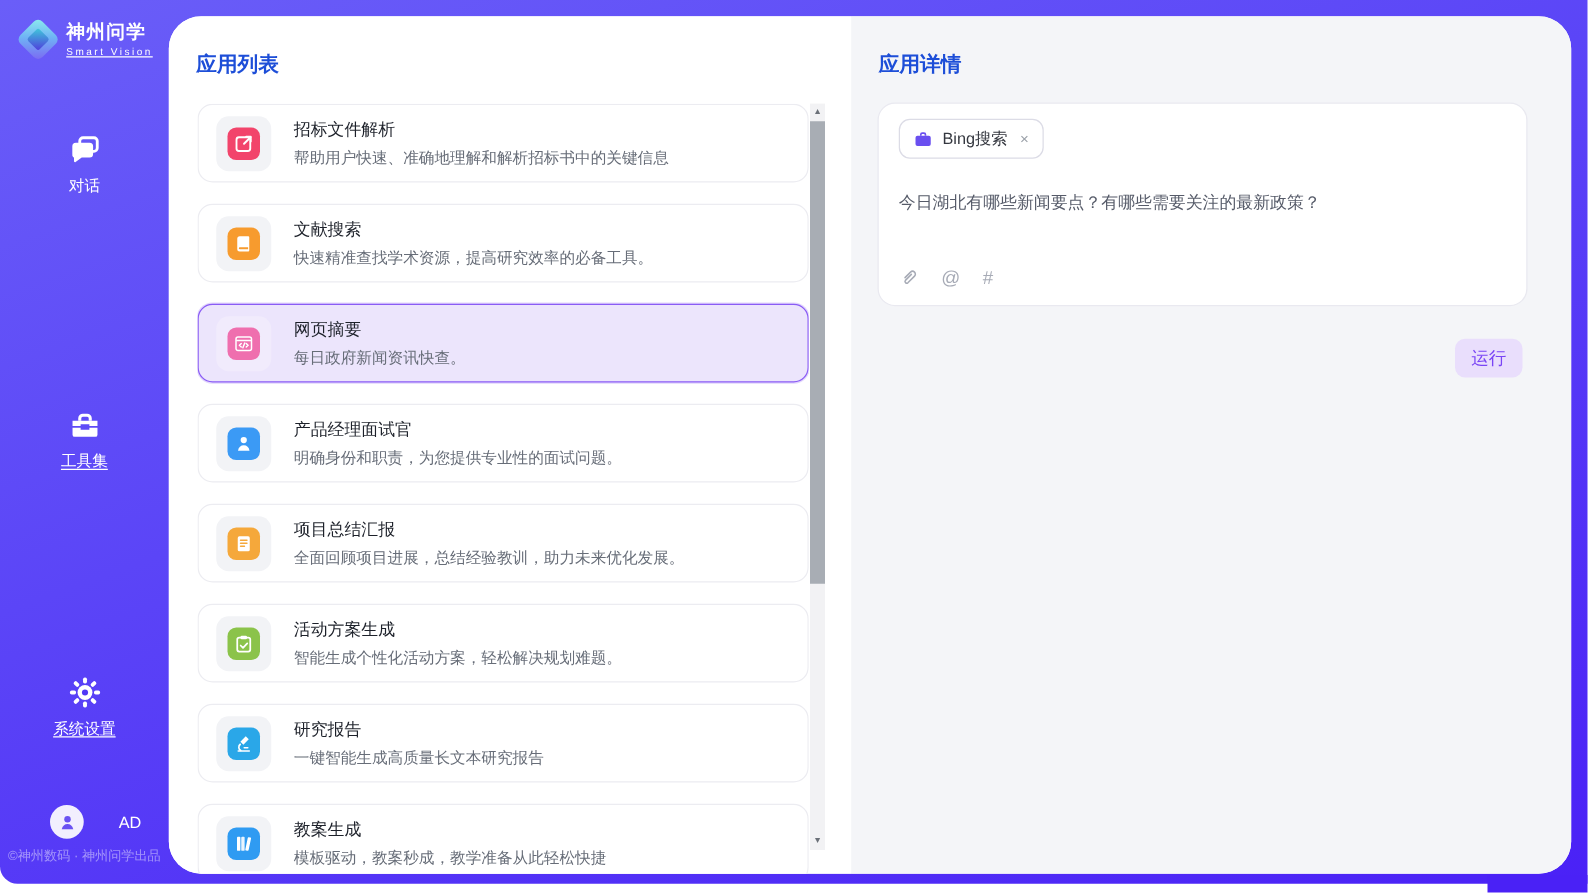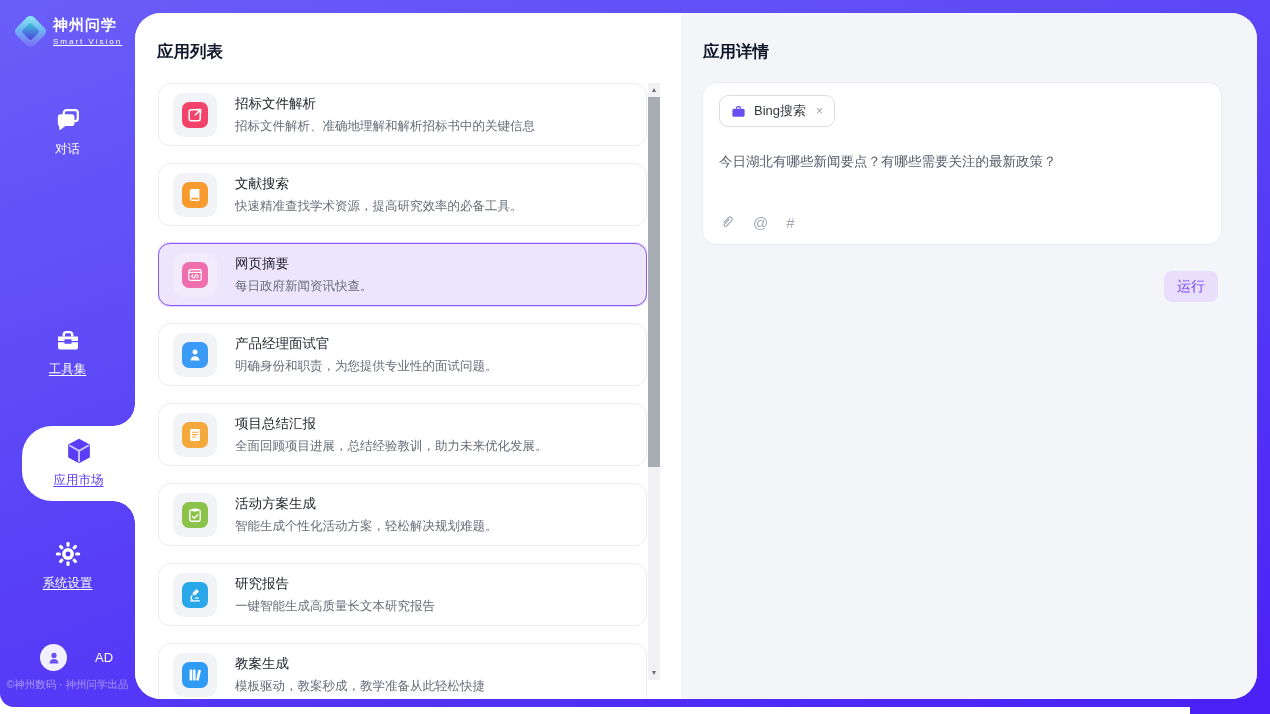--- a/index.html
+++ b/index.html
@@ -43,21 +43,21 @@
   .avatar svg { width:16px; height:16px; }
   .user-initials { font-size:13px; color:#fff; }
   .side-footer { position:absolute; bottom:15px; width:135px; text-align:center;
     font-size:10.5px; color:rgba(255,255,255,.45); white-space:nowrap; }
 
   
   .content { position:absolute; left:135px; top:13px; width:1122px; height:686px;
     background:#fff; border-radius:26px; overflow:hidden; display:flex; }
 
   .panel-title { position:absolute; top:28px; left:22px; font-size:16.5px;
-    font-weight:bold; color:#0f172a; }
+    font-weight:bold; color:#1d4ed8; }
 
   
   .list-panel { position:relative; width:546px; height:100%; background:#fff; }
   .cards { position:absolute; top:70px; left:23px; width:489px; bottom:0; overflow:hidden; }
   .card { height:63px; border:1px solid #ececf1; border-radius:12px; background:#fff;
     display:flex; align-items:center; gap:18px; padding:0 14px; margin-bottom:17px;
     cursor:pointer; }
   .card.selected { background:#ece5fc; border:1px solid #8a5cf5;
     box-shadow:0 0 0 1px rgba(138,92,245,.25); }
   .icon-wrap { width:44px; height:44px; border-radius:10px; background:#f2f3f6;
@@ -124,27 +124,20 @@
 
   <div class="nav-item" style="top:326px;justify-content:space-between;">
     <svg viewBox="0 0 16 16">
       <path fill="none" stroke="#fff" stroke-width="1.4" d="M5.6 6V4.9A1.4 1.4 0 017 3.5h2a1.4 1.4 0 011.4 1.4V6"></path>
       <path fill="#fff" d="M2.3 6h11.4v2.5H10v-.9H6v.9H2.3z"></path>
       <path fill="#fff" d="M2.3 9.3H6v.9h4v-.9h3.7v3.1a1 1 0 01-1 1H3.3a1 1 0 01-1-1z"></path>
     </svg>
     <span class="nav-label u">工具集</span>
   </div>
 
-  <div class="nav-item active" style="top:426px;">
-    <svg viewBox="0 0 16 16">
-      <path fill="#5b3df6" stroke="#5b3df6" stroke-width="1.2" stroke-linejoin="round" d="M8 1.6l5.6 3.1v6.6L8 14.4l-5.6-3.1V4.7z"></path>
-      <path fill="none" stroke="#cfc3ff" stroke-width="1.1" stroke-linejoin="round" d="M2.4 4.7L8 7.9l5.6-3.2M8 7.9v6.5"></path>
-    </svg>
-    <span class="nav-label u">应用市场</span>
-  </div>
 
   <div class="nav-item" style="top:540px;">
     <svg viewBox="0 0 16 16">
       <g fill="#fff">
         <rect x="7.1" y="1.1" width="1.8" height="2.8" rx="0.8"></rect>
         <rect x="7.1" y="1.1" width="1.8" height="2.8" rx="0.8" transform="rotate(45 8 8)"></rect>
         <rect x="7.1" y="1.1" width="1.8" height="2.8" rx="0.8" transform="rotate(90 8 8)"></rect>
         <rect x="7.1" y="1.1" width="1.8" height="2.8" rx="0.8" transform="rotate(135 8 8)"></rect>
         <rect x="7.1" y="1.1" width="1.8" height="2.8" rx="0.8" transform="rotate(180 8 8)"></rect>
         <rect x="7.1" y="1.1" width="1.8" height="2.8" rx="0.8" transform="rotate(225 8 8)"></rect>
@@ -186,21 +179,21 @@
                 <g fill="none" stroke="#fff" stroke-width="1.5" stroke-linecap="round" stroke-linejoin="round">
                   <rect x="2.2" y="2.8" width="11" height="11" rx="2"></rect>
                   <path d="M13.4 2.8L8.2 8"></path>
                   <path d="M9.9 2.4h3.7v3.7"></path>
                 </g>
               </svg>
           </div>
         </div>
         <div class="card-text">
           <div class="card-title">招标文件解析</div>
-          <div class="card-desc">招标文件解析、准确地理解和解析招标书中的关键信息</div>
+          <div class="card-desc">帮助用户快速、准确地理解和解析招标书中的关键信息</div>
         </div>
       </div>
 
       <div class="card">
         <div class="icon-wrap">
           <div class="icon-inner" style="background: rgb(247, 155, 46); color: rgb(247, 155, 46);">
             <svg viewBox="0 0 16 16">
                 <path fill="#fff" d="M4.8 1.9h6.8a.8.8 0 01.8.8v10.6a.8.8 0 01-.8.8H4.8a2 2 0 01-2-2V3.9a2 2 0 012-2z"></path>
                 <path fill="currentColor" d="M4.9 10.7h6.6v1.7H4.9a.85.85 0 110-1.7z"></path>
               </svg>

